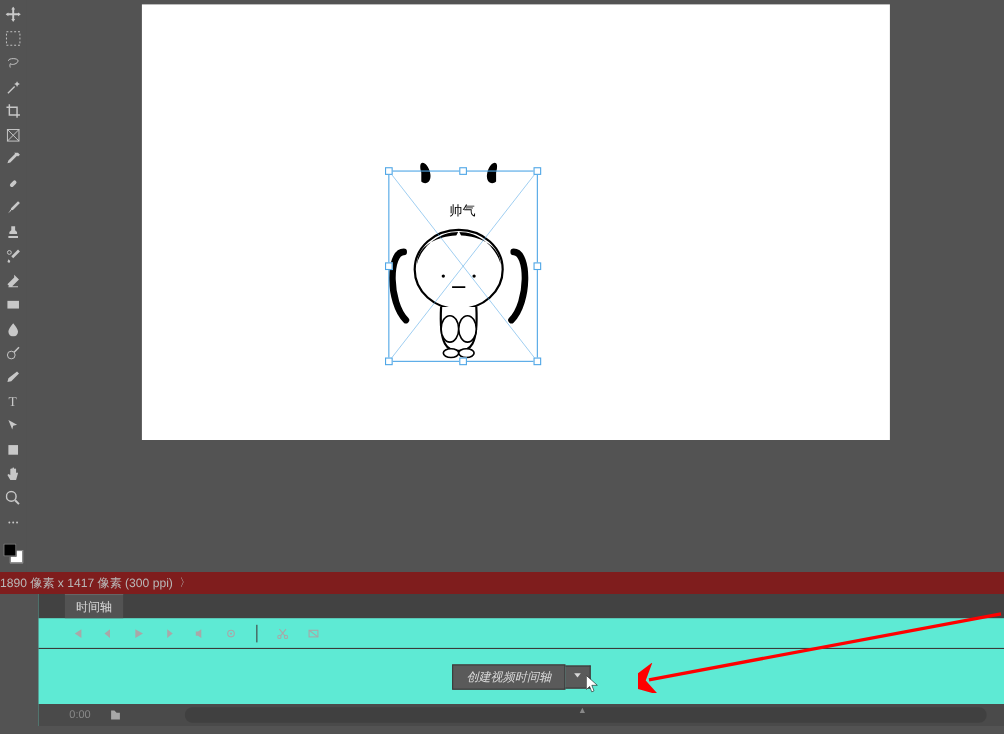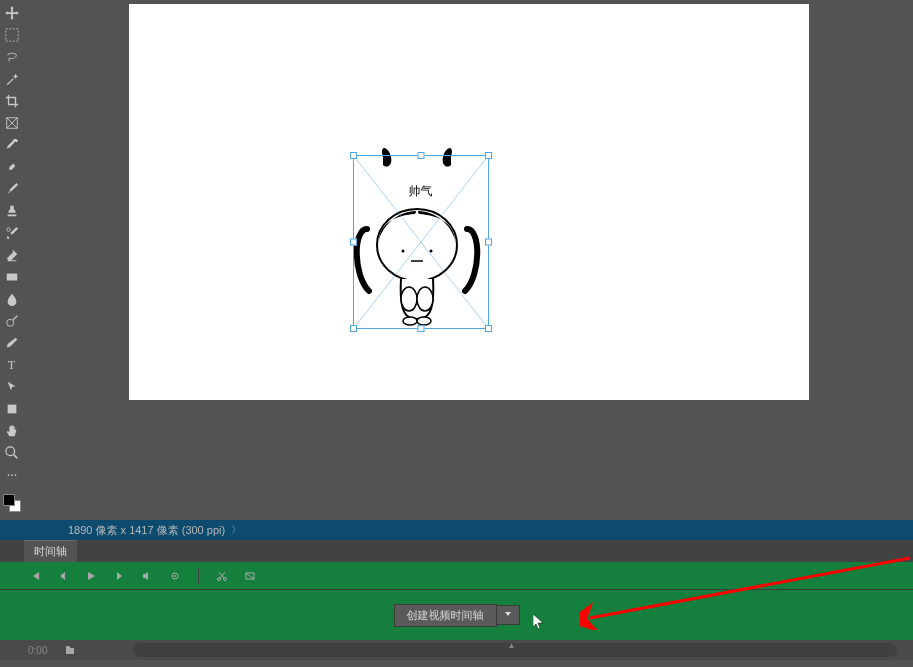--- a/index.html
+++ b/index.html
@@ -128,33 +128,33 @@
     }
     .character-svg {
       position: absolute;
       left: -24px;
       top: -24px;
       width: 176px;
       height: 200px;
     }
     .status-bar {
       height: 20px;
-      background: #0c4a6e;
+      background: #7f1d1d;
       color: #b8b8b8;
       font-size: 11px;
-      padding-left: 68px;
       display: flex;
       align-items: center;
     }
     .status-chevron {
       margin-left: 6px;
       font-size: 10px;
     }
     .timeline-section {
-      background: #15803d;
+      background: #5eead4;
+      margin-left: 35px;
     }
     .timeline-tabs {
       height: 22px;
       background: #424242;
       display: flex;
       align-items: flex-end;
       padding-left: 24px;
     }
     .timeline-tab {
       background: #535353;
@@ -193,20 +193,21 @@
     .timeline-body {
       height: 50px;
       display: flex;
       align-items: center;
       justify-content: center;
       position: relative;
     }
     .create-timeline-btn {
       display: flex;
       align-items: center;
+      font-style: italic;
     }
     .create-timeline-main {
       background: #5a5a5a;
       color: #d8d8d8;
       border: 1px solid #3a3a3a;
       padding: 3px 12px;
       font-size: 11px;
       cursor: pointer;
     }
     .create-timeline-dropdown {

